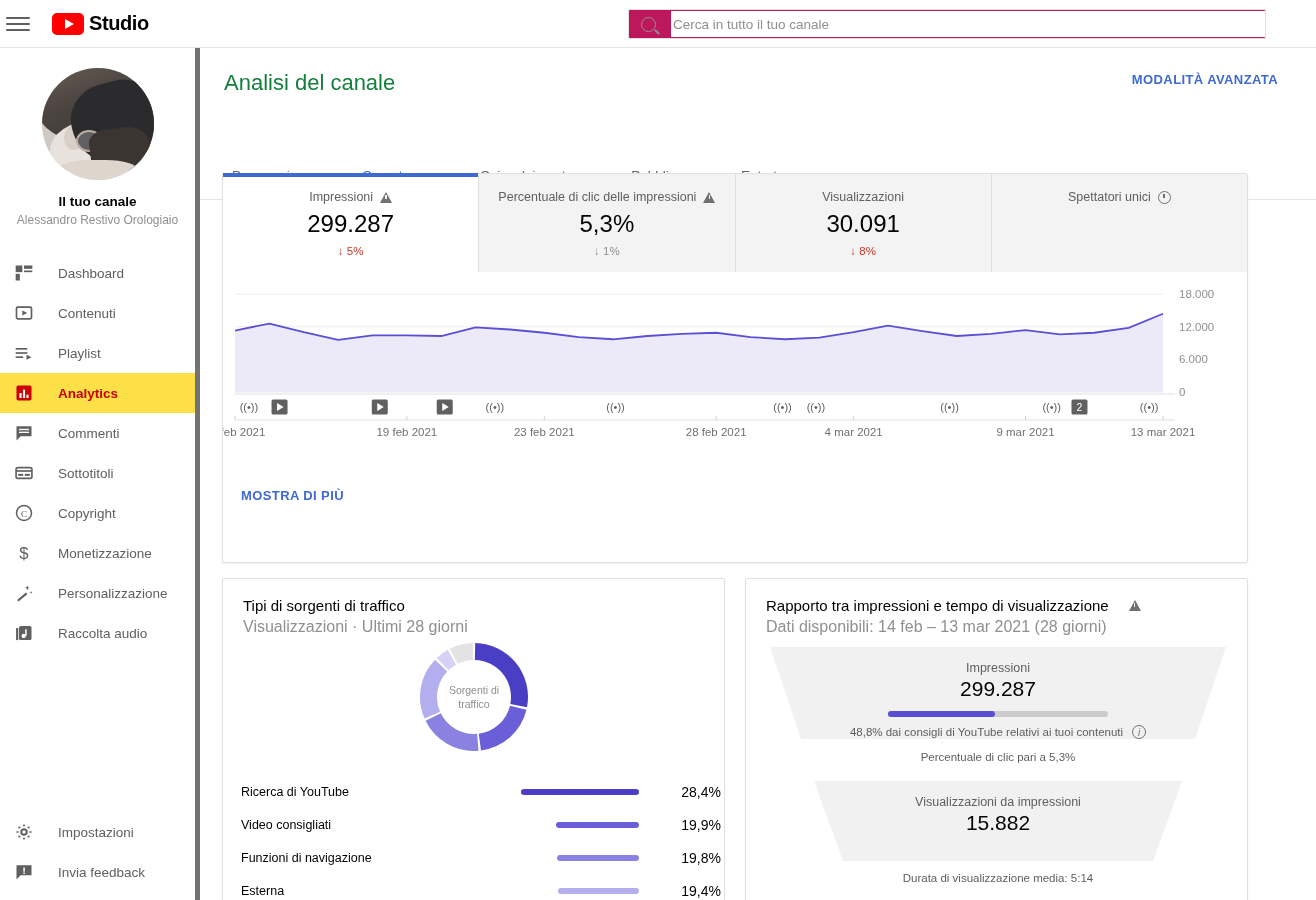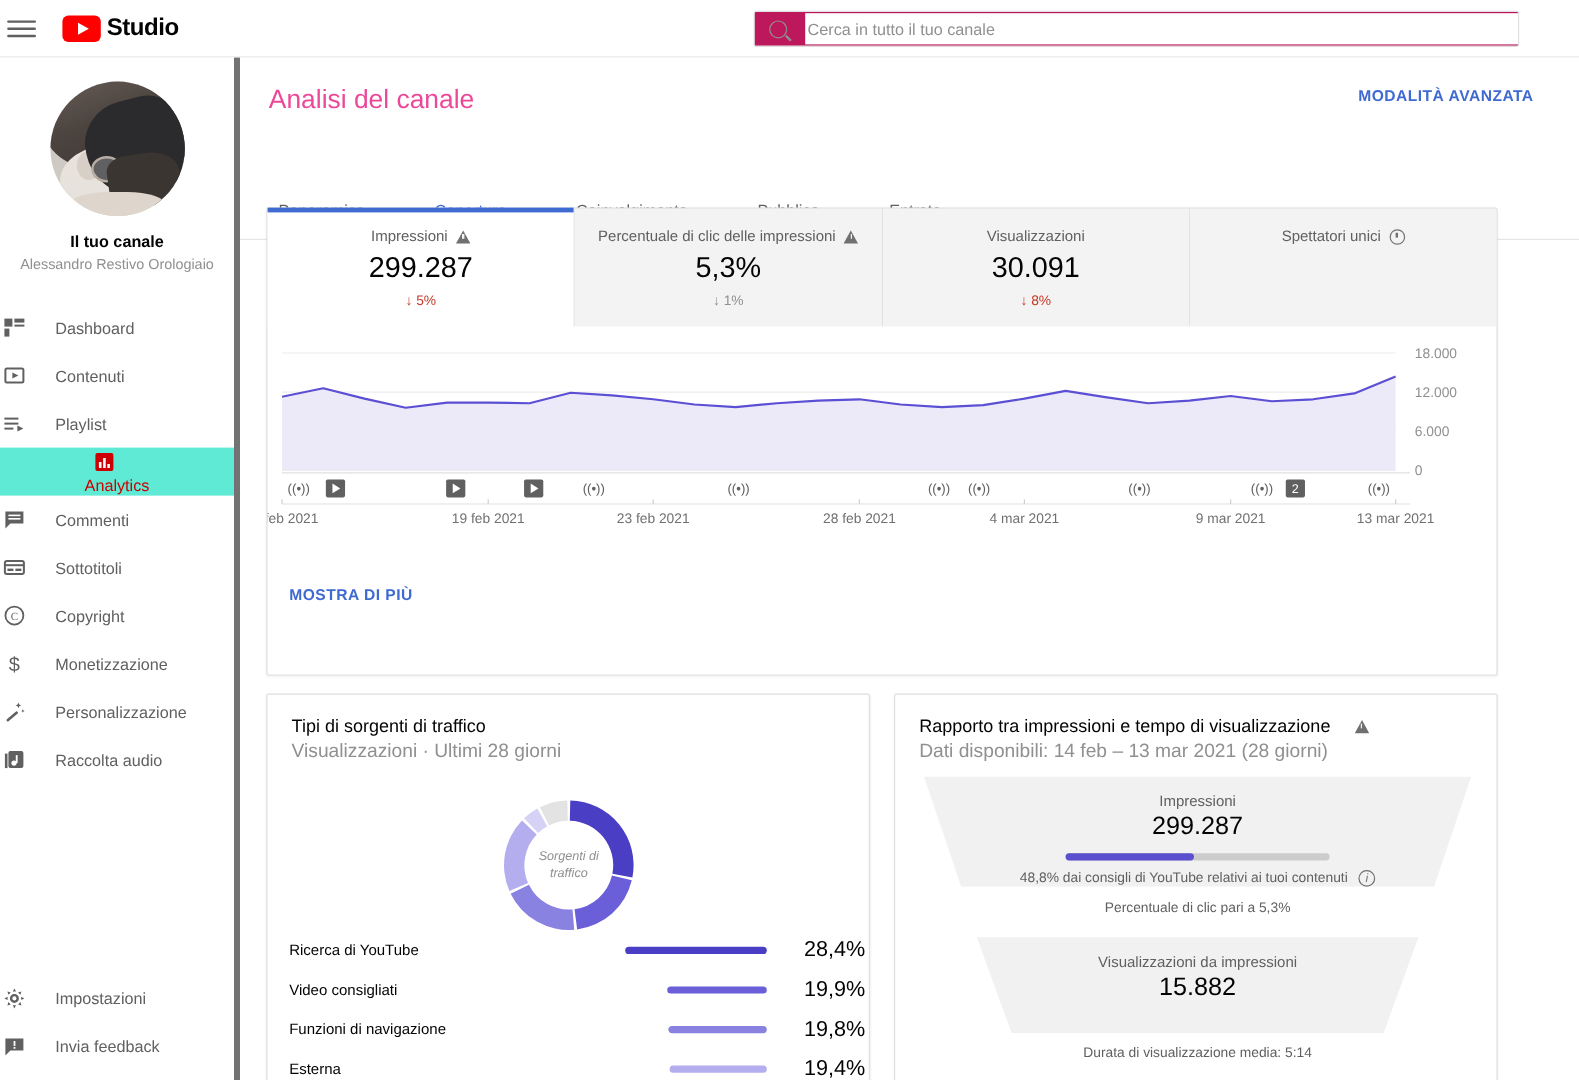--- a/index.html
+++ b/index.html
@@ -93,37 +93,37 @@
   }
   #avatar .neck {
     position: absolute; left: 16px; bottom: -6px; width: 80px; height: 26px;
     background: #ded6cd; border-radius: 40%;
   }
   #channel-name { font-size: 13.5px; font-weight: bold; margin-top: 14px; color: #030303; }
   #channel-sub { font-size: 12px; color: #909090; margin-top: 4px; }
 
   #nav { margin-top: 26px; }
   .nav-item {
-    display: flex; align-items: center; height: 40px; 
+    display: flex; align-items: center; height: 40px; padding-left: 12px;
     cursor: pointer; color: #606060; font-size: 13.5px;
   }
   .nav-item .nav-ico {
     width: 24px; height: 24px; flex: none; margin-right: 22px;
     display: flex; align-items: center; justify-content: center;
   }
-  .nav-item.active { background: #5eead4; color: #c00; font-weight: normal; flex-direction: column; }
+  .nav-item.active { background: #fde047; color: #c00; font-weight: bold; }
   .nav-item.active .nav-label { color: #cc0000; }
   #bottom-nav { position: absolute; bottom: 8px; left: 0; width: 200px; }
 
   
   #main {
     position: absolute; top: 48px; left: 200px; width: 1116px; height: 852px;
     background: #fff; overflow: hidden;
   }
-  #page-title { font-size: 22px; color: #ec4899; margin: 22px 0 0 24px; font-weight: normal; }
+  #page-title { font-size: 22px; color: #15803d; margin: 22px 0 0 24px; font-weight: normal; }
   #adv-mode {
     position: absolute; right: 38px; top: 24px; font-size: 13px; letter-spacing: .4px;
     color: #3f6ad1; font-weight: bold; cursor: pointer;
   }
   #daterange {
     position: absolute; right: 38px; top: 62px; text-align: right; cursor: pointer;
     width: 250px;
   }
   #daterange .dr-small { font-size: 11.5px; color: #909090; }
   #daterange .dr-main { font-size: 14.5px; color: #030303; margin-top: 3px; }
@@ -193,34 +193,34 @@
   #chartzone { position: absolute; left: 0; top: 100px; width: 1026px; height: 245px; }
   #mostra {
     position: absolute; left: 18px; bottom: 16px; color: #3f6ad1; font-size: 13px;
     letter-spacing: .4px; font-weight: bold; cursor: pointer;
   }
 
   
   #traffic-card { position: absolute; left: 22px; top: 530px; width: 503px; height: 372px; }
   .card-title { font-size: 15px; color: #030303; margin: 18px 0 0 20px; }
   .card-sub { font-size: 16px; color: #909090; margin: 4px 0 0 20px; }
-  #donut-wrap { position: absolute; left: 193px; top: 84px; width: 116px; height: 116px; font-style: italic; }
+  #donut-wrap { position: absolute; left: 193px; top: 60px; width: 116px; height: 116px; }
   #donut-center {
     position: absolute; left: 0; top: 0; width: 116px; height: 116px;
     display: flex; flex-direction: column; align-items: center; justify-content: center;
     font-size: 10.5px; color: #909090; line-height: 1.35; text-align: center;
   }
   .src-row {
     position: absolute; left: 0; width: 503px; height: 33px;
     display: flex; align-items: center;
   }
   .src-name { font-size: 12.5px; color: #030303; margin-left: 18px; width: 280px; }
   .src-bar-track { width: 118px; height: 6px; position: relative; }
   .src-bar { height: 6px; border-radius: 3px; position: absolute; right: 0; top: 0; }
-  .src-pct { font-size: 18px; color: #030303; width: 60px; text-align: right; margin-left: 22px; }
+  .src-pct { font-size: 14px; color: #030303; width: 60px; text-align: right; margin-left: 22px; }
 
   
   #funnel-card { position: absolute; left: 545px; top: 530px; width: 503px; height: 372px; }
   #funnel-title {
     font-size: 15px; color: #030303; margin: 18px 0 0 20px;
     display: flex; align-items: center; gap: 20px;
   }
   #funnel-wrap { position: absolute; left: 22px; top: 68px; width: 460px; height: 300px; }
   .fn-text { position: absolute; width: 100%; text-align: center; }
   .fn-label { font-size: 12.5px; color: #606060; }

